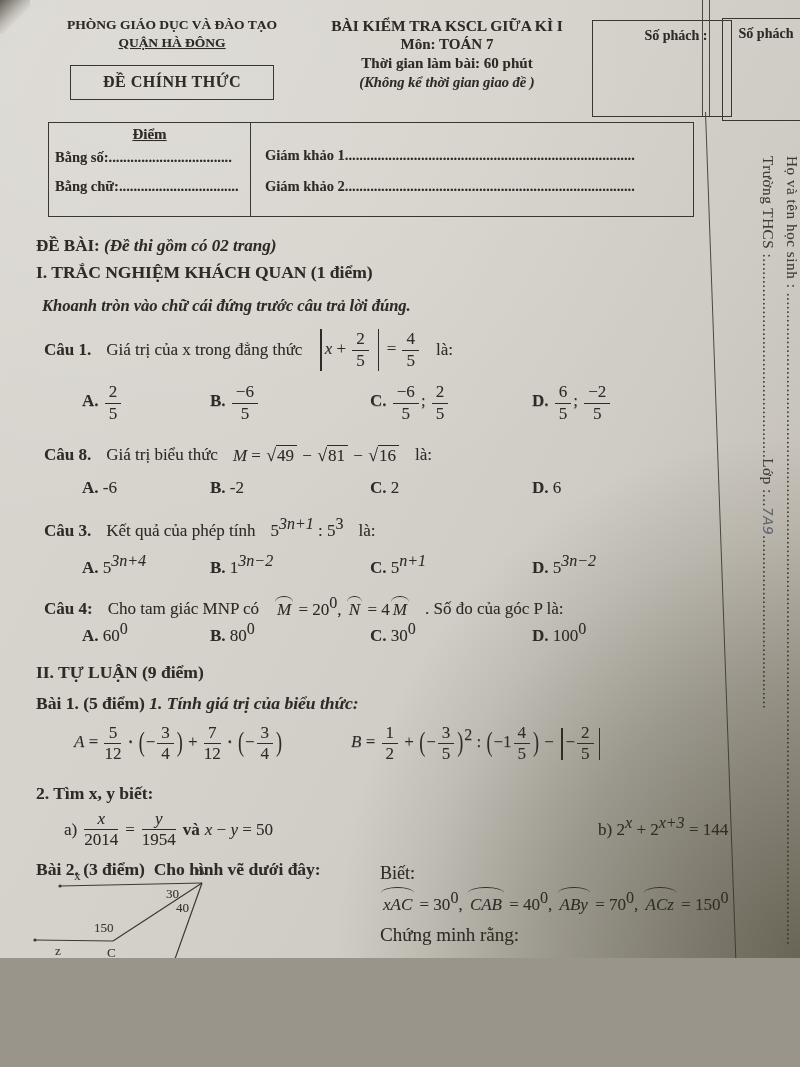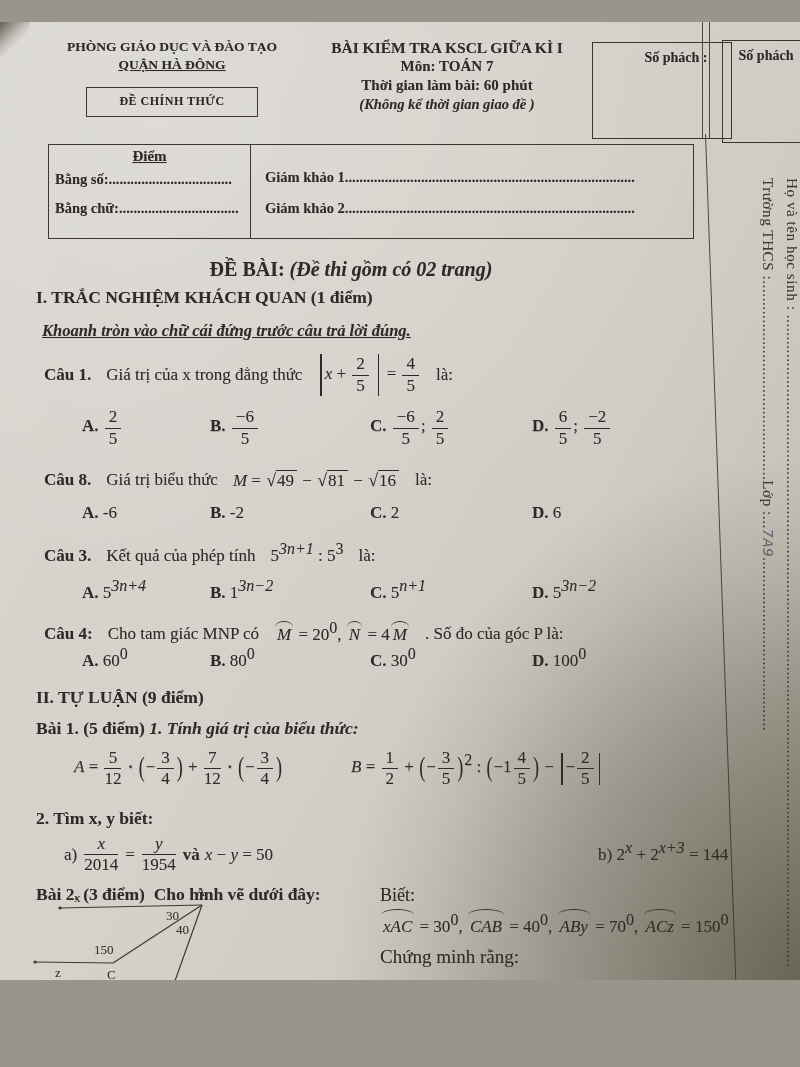--- a/index.html
+++ b/index.html
@@ -3,31 +3,30 @@
 <meta charset="utf-8">
 <style>
   html,body{margin:0;padding:0;background:#9a958a;}
   .page{
     position:relative;width:800px;height:958px;overflow:hidden;
     font-family:"Liberation Serif","DejaVu Serif",serif;color:#2e2b26;
     background:
       radial-gradient(120% 80% at 20% 10%, rgba(255,255,255,0.16), transparent 60%),
       linear-gradient(118deg,#d9d6d0 0%, #d5d2cb 42%, #cfccc5 66%, #c6c2b9 82%, #b7b2a5 100%);
     text-shadow:0.2px 0.2px 0.5px rgba(45,40,30,0.25);
-    margin-top:22px;
   }
   .shadow-br{position:absolute;right:0;bottom:0;width:460px;height:520px;pointer-events:none;
     background:radial-gradient(140% 140% at 100% 100%, rgba(52,49,34,0.60) 0%, rgba(52,49,34,0.30) 38%, rgba(52,49,34,0.10) 58%, transparent 72%);}
   .corner-tl{position:absolute;left:0;top:0;width:30px;height:34px;pointer-events:none;
     background:linear-gradient(135deg, rgba(70,66,56,0.8) 0%, rgba(70,66,56,0.25) 38%, transparent 60%);}
   .b{font-weight:bold}
   
   .hdr-left{position:absolute;left:38px;top:16px;width:268px;text-align:center;font-weight:bold;font-size:13.5px;line-height:1.3;}
   .hdr-left .u{text-decoration:underline;}
-  .stamp{display:inline-block;margin-top:14px;padding:6px 32px;border:1.6px solid #3a3730;font-size:12px;letter-spacing:0.5px;text-align:center;}
+  .stamp{display:inline-block;margin-top:14px;padding:6px 32px;border:1.6px solid #3a3730;font-size:16px;letter-spacing:0.5px;text-align:center;}
   .hdr-center{position:absolute;left:282px;top:16px;width:330px;text-align:center;font-weight:bold;font-size:15px;line-height:1.25;}
   .hdr-center .t1{font-size:15.5px;}
   .hdr-center .note{font-style:italic;font-size:14.5px;}
   .phach-box{position:absolute;border:1.5px solid #3a3730;font-weight:bold;font-size:14px;text-align:center;padding-top:7px;}
   .phach-l{left:592px;top:20px;width:110px;height:88px;padding-left:28px;}
   .phach-r{left:722px;top:18px;width:86px;height:94px;}
   
   .vline{position:absolute;width:1.4px;background:#4c4840;}
   .vl1{left:702px;top:0;height:116px;}
   .vl2{left:709px;top:0;height:116px;}
@@ -40,24 +39,24 @@
   .score .r1{margin-top:6px;white-space:nowrap;}
   .score .r2{margin-top:12px;white-space:nowrap;}
   .score .g1{margin-top:22px;white-space:nowrap;}
   .score .g2{margin-top:14px;white-space:nowrap;}
   
   .side{position:absolute;top:156px;right:-4px;height:905px;writing-mode:vertical-rl;
     font-size:15px;color:#3e3b35;line-height:1.6;letter-spacing:0.6px;white-space:nowrap;}
   .side .hw{font-family:"DejaVu Sans",sans-serif;font-style:italic;font-size:13.5px;color:#4f5468;opacity:0.8;}
   
   .content{position:absolute;left:36px;top:236px;width:700px;font-size:17px;}
-  .debai{text-align:center;margin-right:70px;font-size:20px;}
+  .debai{text-align:left;margin-right:70px;font-size:17px;}
   .debai i{font-weight:bold;}
   .sec{font-weight:bold;font-size:17.5px;margin-top:6px;}
-  .instr{font-weight:bold;font-style:italic;font-size:16.5px;margin-top:13px;margin-left:6px;text-decoration:underline;}
+  .instr{font-weight:bold;font-style:italic;font-size:16.5px;margin-top:13px;margin-left:6px;}
   .qstem{margin-top:8px;margin-left:8px;display:flex;align-items:center;flex-wrap:nowrap;gap:15px;min-height:30px;}
   .q1stem{min-height:52px;}
   .qlabel{font-weight:bold;}
   .opts{display:grid;grid-template-columns:128px 160px 162px 1fr;padding-left:46px;align-items:center;}
   .opts .opt{white-space:nowrap;}
   .opts-frac{margin-top:4px;min-height:46px;}
   .opts-plain{margin-top:8px;}
   
   .frac{display:inline-block;vertical-align:middle;text-align:center;line-height:1.06;margin:0 2px;}
   .frac .n{display:block;border-bottom:1.3px solid #2e2b26;padding:0 4px 1px;}

